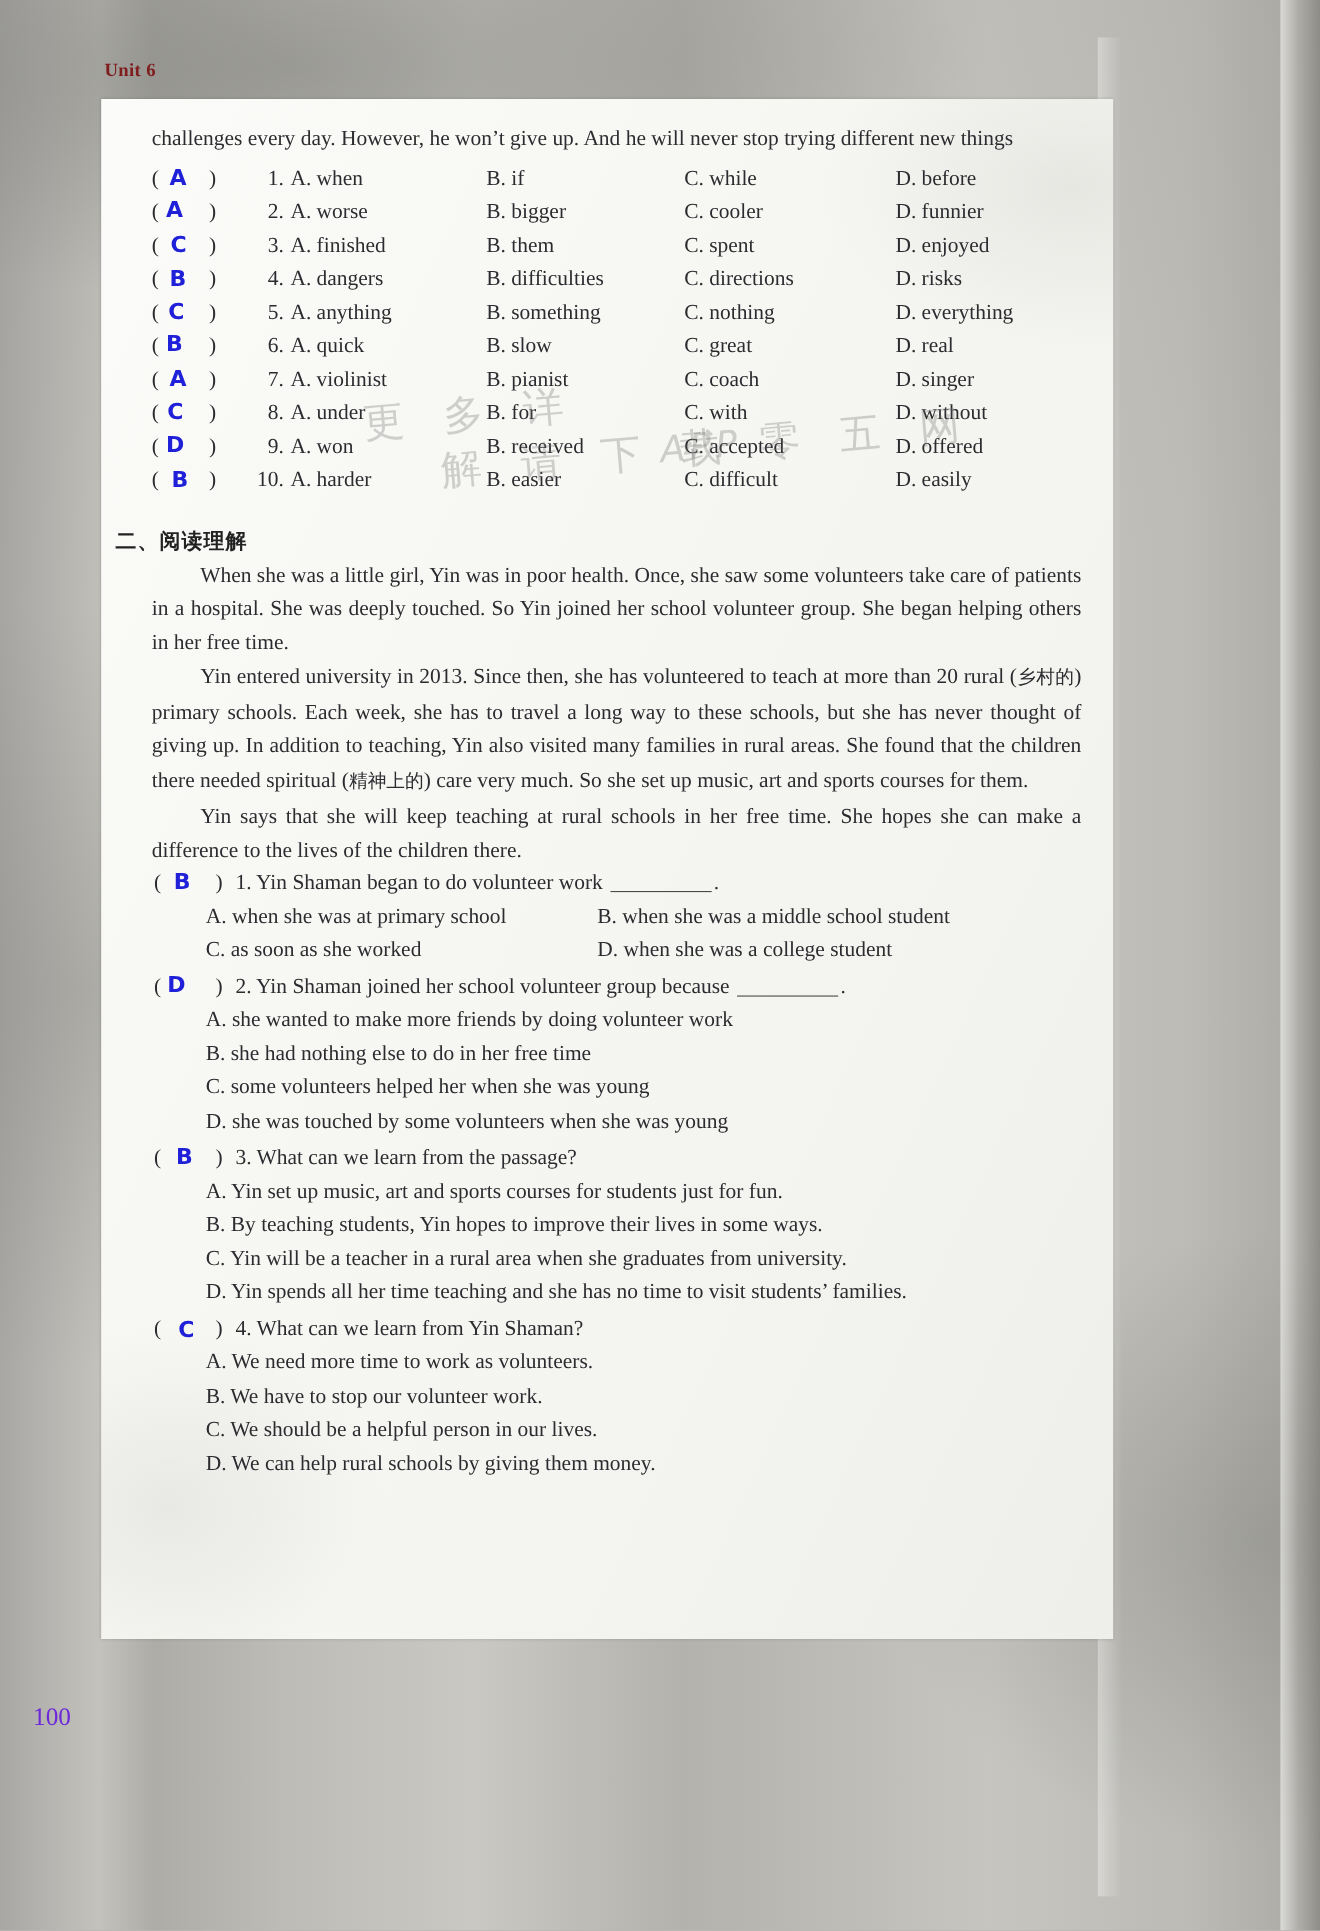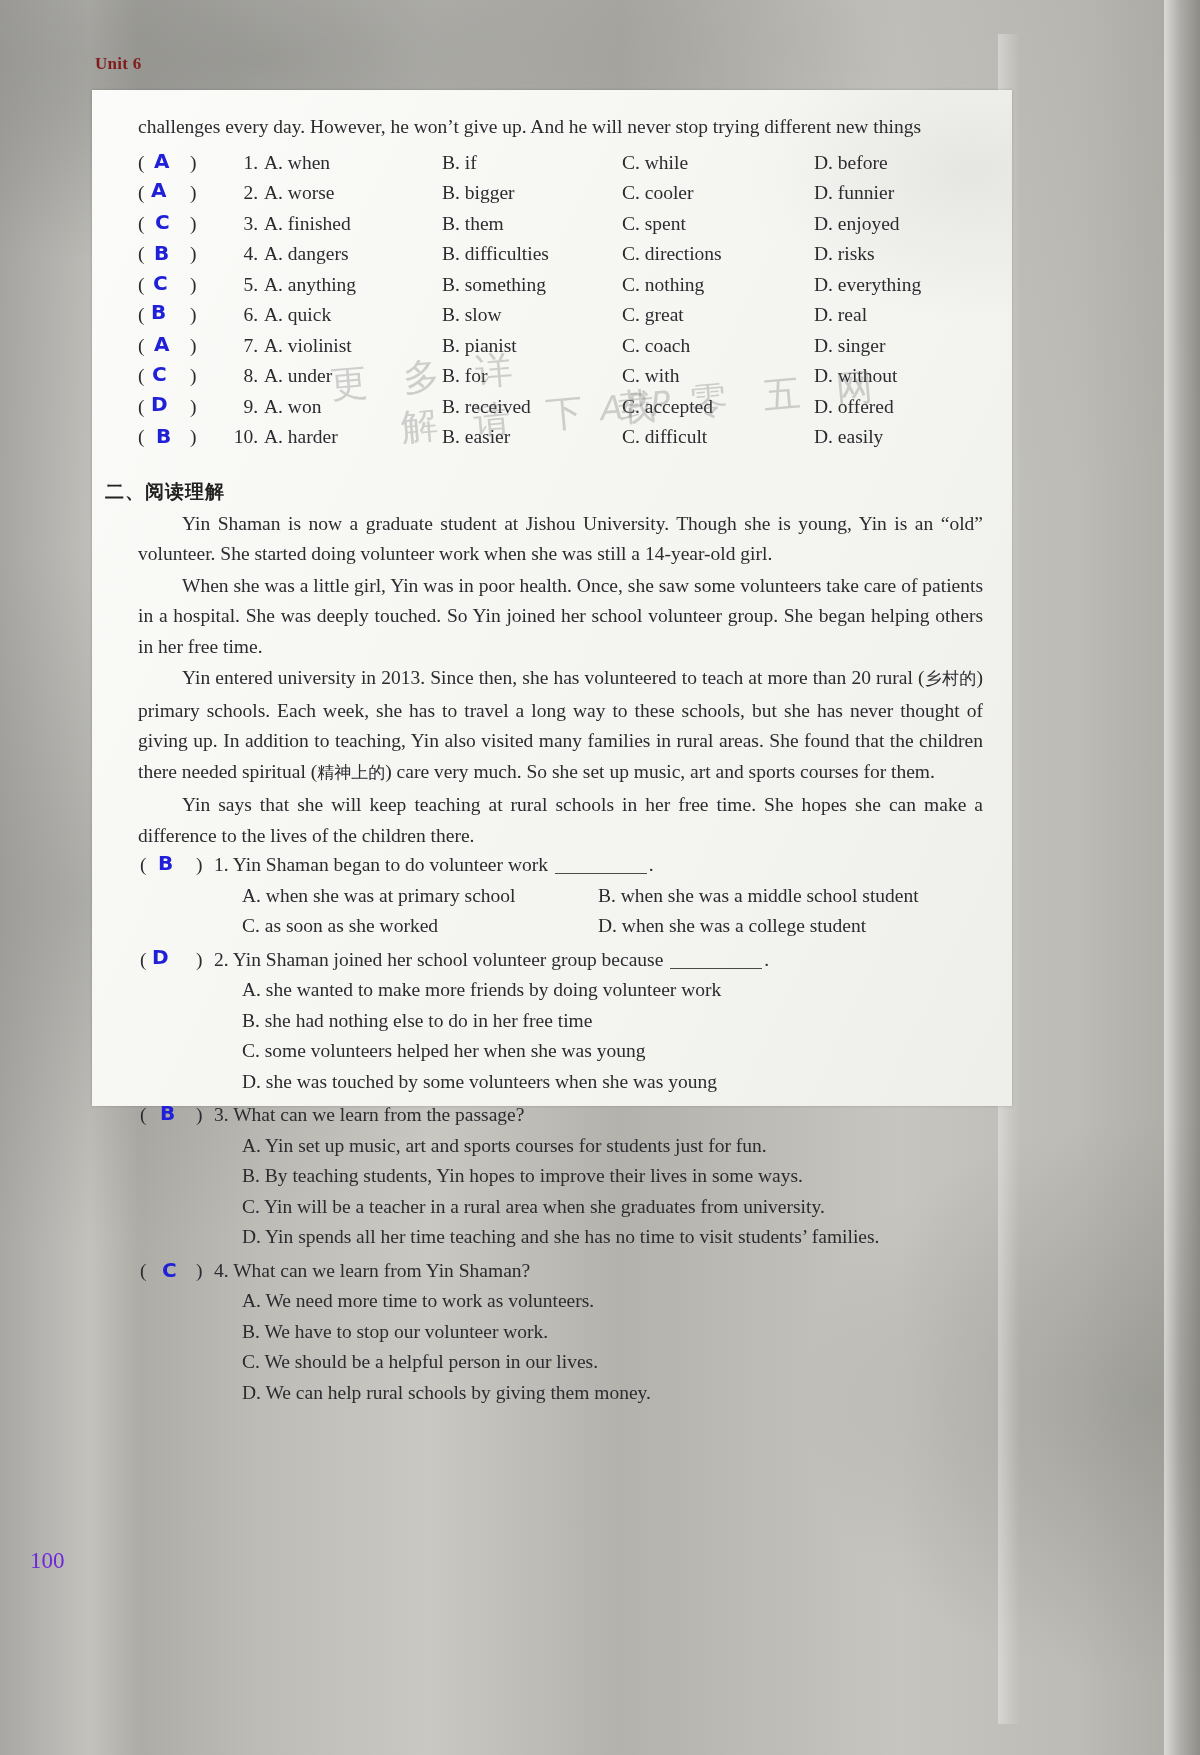--- a/index.html
+++ b/index.html
@@ -24,21 +24,21 @@
       linear-gradient(160deg, rgba(150,150,146,.25) 0%, rgba(0,0,0,0) 40%);
   }
   .edge-right{position:absolute;top:0;right:0;width:36px;height:1755px;
     background:linear-gradient(90deg,rgba(255,255,255,.55),rgba(190,189,184,.2) 45%,rgba(120,119,115,.55));}
   .edge-right2{position:absolute;top:34px;right:180px;width:22px;height:1690px;
     background:linear-gradient(90deg,rgba(255,255,255,.35),rgba(255,255,255,.0));}
 
   
   .paper{
     position:absolute;
-    left:92px;top:90px;width:920px;height:1016px;
+    left:92px;top:90px;width:920px;height:1400px;
     background:linear-gradient(115deg,#fbfbf9 0%,#f7f7f4 35%,#f3f3ef 70%,#eeeeea 100%);
     box-shadow:0 0 3px rgba(0,0,0,.18);
   }
   .paper:before{content:"";position:absolute;inset:0;
     background:
       radial-gradient(ellipse 300px 200px at 880px 80px, rgba(205,205,200,.35), rgba(0,0,0,0) 75%),
       radial-gradient(ellipse 260px 220px at 60px 1280px, rgba(200,200,195,.30), rgba(0,0,0,0) 75%);
     pointer-events:none;}
 
   
@@ -90,21 +90,21 @@
   .rq{position:relative;margin-top:3px;}
   .rq-head{position:relative;height:30.5px;font-size:19.5px;color:#2c2c30;}
   .rq-paren-open{position:absolute;left:2px;top:0;}
   .rq-paren-close{position:absolute;left:58px;top:0;}
   .rq-ans{position:absolute;top:-3px;left:22px;
     font-family:"DejaVu Sans","Liberation Sans",sans-serif;
     font-weight:bold;font-size:20px;color:#2020d8;}
   .rq-text{position:absolute;left:76px;top:0;white-space:nowrap;}
   .blank{display:inline-block;width:92px;border-bottom:1.3px solid #4a4a4a;
     vertical-align:-3px;margin:0 2px;}
-  .rq-opts{margin-left:104px;}
+  .rq-opts{margin-left:49px;}
   .orow{position:relative;height:30.5px;font-size:19.5px;color:#2c2c30;}
   .oLeft{position:absolute;left:0;top:0;}
   .oRight{position:absolute;left:356px;top:0;}
   .ofull{position:absolute;left:0;top:0;}
 
   
   .wm{
     position:absolute;pointer-events:none;
     font-family:"DejaVu Sans","Liberation Sans",sans-serif;
     color:rgba(110,110,108,.30);
@@ -229,21 +229,20 @@
           <span class="oA">A. harder</span>
           <span class="oB">B. easier</span>
           <span class="oC">C. difficult</span>
           <span class="oD">D. easily</span>
         </div>
       </div>
 
     <div class="sec-head">二、阅读理解</div>
 
     <div id="passage-list">
-        <p class="para indent">Yin Shaman is now a graduate student at Jishou University. Though she is young, Yin is an “old” volunteer. She started doing volunteer work when she was still a 14-year-old girl.</p>
         <p class="para indent">When she was a little girl, Yin was in poor health. Once, she saw some volunteers take care of patients in a hospital. She was deeply touched. So Yin joined her school volunteer group. She began helping others in her free time.</p>
         <p class="para indent">Yin entered university in 2013. Since then, she has volunteered to teach at more than 20 rural (<span class="cn">乡村的</span>) primary schools. Each week, she has to travel a long way to these schools, but she has never thought of giving up. In addition to teaching, Yin also visited many families in rural areas. She found that the children there needed spiritual (<span class="cn">精神上的</span>) care very much. So she set up music, art and sports courses for them.</p>
         <p class="para indent">Yin says that she will keep teaching at rural schools in her free time. She hopes she can make a difference to the lives of the children there.</p>
       </div>
 
     <div id="rq-list">
         <div class="rq">
           <div class="rq-head">
             <span class="rq-paren-open">(</span>
             <span class="rq-ans" style="left:20px;top:-3px">B</span>

